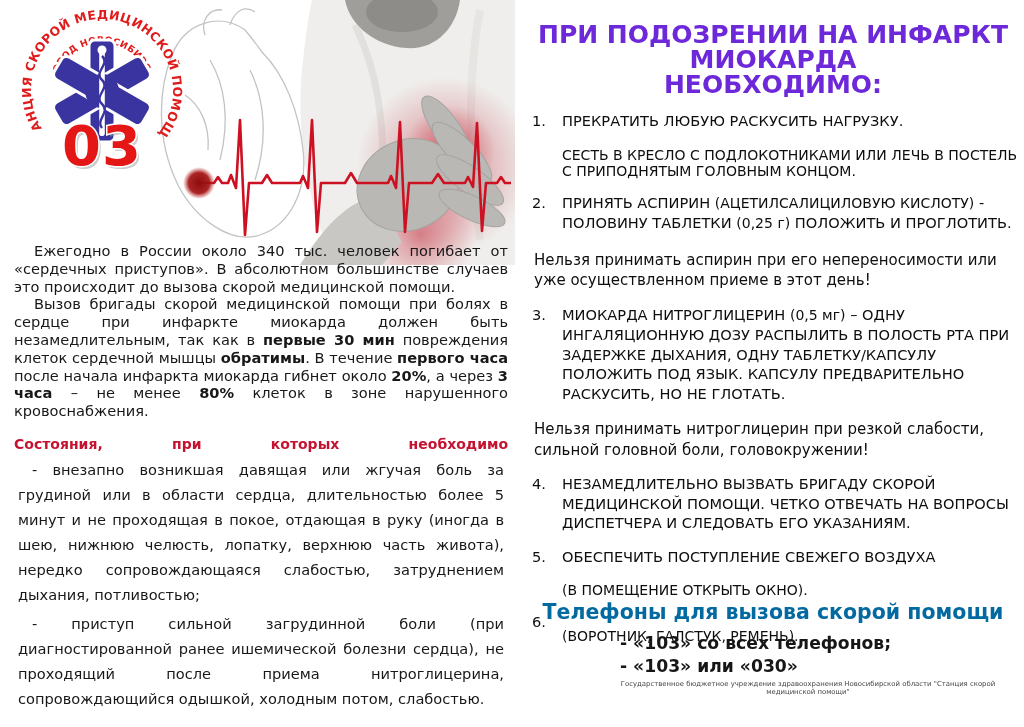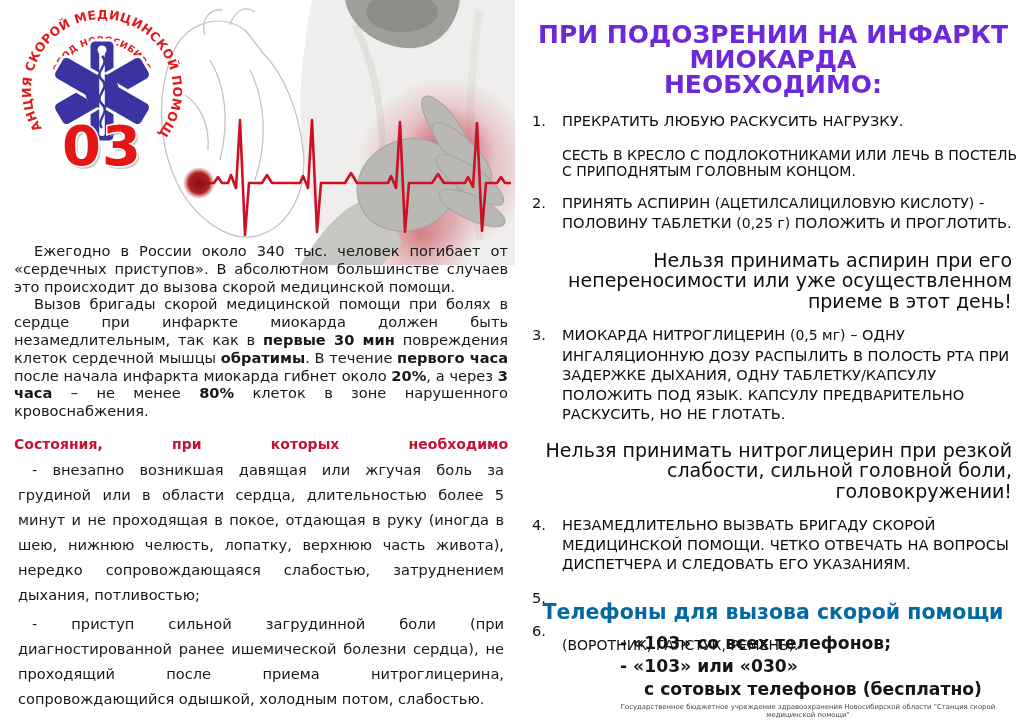--- a/index.html
+++ b/index.html
@@ -28,21 +28,21 @@
   
   .right-col{position:absolute;left:528px;top:22px;width:490px;color:#0e0e0e}
   .title{margin:0;text-align:center;font-size:25px;line-height:25px;
     font-weight:bold;color:#6d28d9}
   .step{display:flex;margin-top:14px}
   .step .num{flex:none;width:30px;padding-left:4px;font-size:14.6px;line-height:19.5px}
   .step .smain{font-size:14.6px;line-height:19.5px}
   .step .ssub{font-size:14px;line-height:16px;margin-top:16px}
   .ssub:empty{display:none}
   .sm{font-size:14px}
-  .note{margin:16px 6px 0;text-align:right;font-size:19px;line-height:20.5px}
+  .note{margin:16px 6px 0;text-align:left;font-size:15px;line-height:20.5px}
 
   
   .phones{position:absolute;left:528px;top:592px;width:490px}
   .phones .ph-head{margin:8px;font-size:20.5px;line-height:24px;text-align:center;
     font-weight:bold;color:#0369a1}
   .phone-lines{font-weight:bold;font-size:17.2px;line-height:23px;margin:3px 0 0 92px}
   .phone-line{white-space:nowrap}
   .phone-line.indent{padding-left:24px}
   .footer{margin-top:2px;padding-left:70px;font-size:6.9px;color:#454545;text-align:center}
 </style>
@@ -173,33 +173,36 @@
 
     <div class="step">
       <span class="num">4.</span>
       <div class="body">
         <div class="smain"><span>НЕЗАМЕДЛИТЕЛЬНО ВЫЗВАТЬ БРИГАДУ СКОРОЙ МЕДИЦИНСКОЙ ПОМОЩИ. ЧЕТКО ОТВЕЧАТЬ НА ВОПРОСЫ ДИСПЕТЧЕРА И СЛЕДОВАТЬ ЕГО УКАЗАНИЯМ.</span></div>
       </div>
     </div>
 
     <div class="step">
       <span class="num">5.</span>
+      <div class="body">
+        <div class="smain"><span>ОБЕСПЕЧИТЬ ПОСТУПЛЕНИЕ СВЕЖЕГО ВОЗДУХА</span></div>
+        <div class="ssub">(В ПОМЕЩЕНИЕ ОТКРЫТЬ ОКНО).</div>
+      </div>
     </div>
 
     <div class="step">
       <span class="num">6.</span>
       <div class="body">
         <div class="ssub">(ВОРОТНИК, ГАЛСТУК, РЕМЕНЬ).</div>
       </div>
     </div>
   </div>
 
   <div class="phones">
     <h2 class="ph-head">Телефоны для вызова скорой помощи</h2>
     <div class="phone-lines">
       <div class="phone-line">- «103» со всех телефонов;</div>
       <div class="phone-line">- «103» или «030»</div>
-      <div class="phone-line indent">с сотовых телефонов (бесплатно)</div>
     </div>
     <div class="footer">Государственное бюджетное учреждение здравоохранения Новосибирской области "Станция скорой медицинской помощи"</div>
   </div>
 
 </div>
 
 </body></html>

